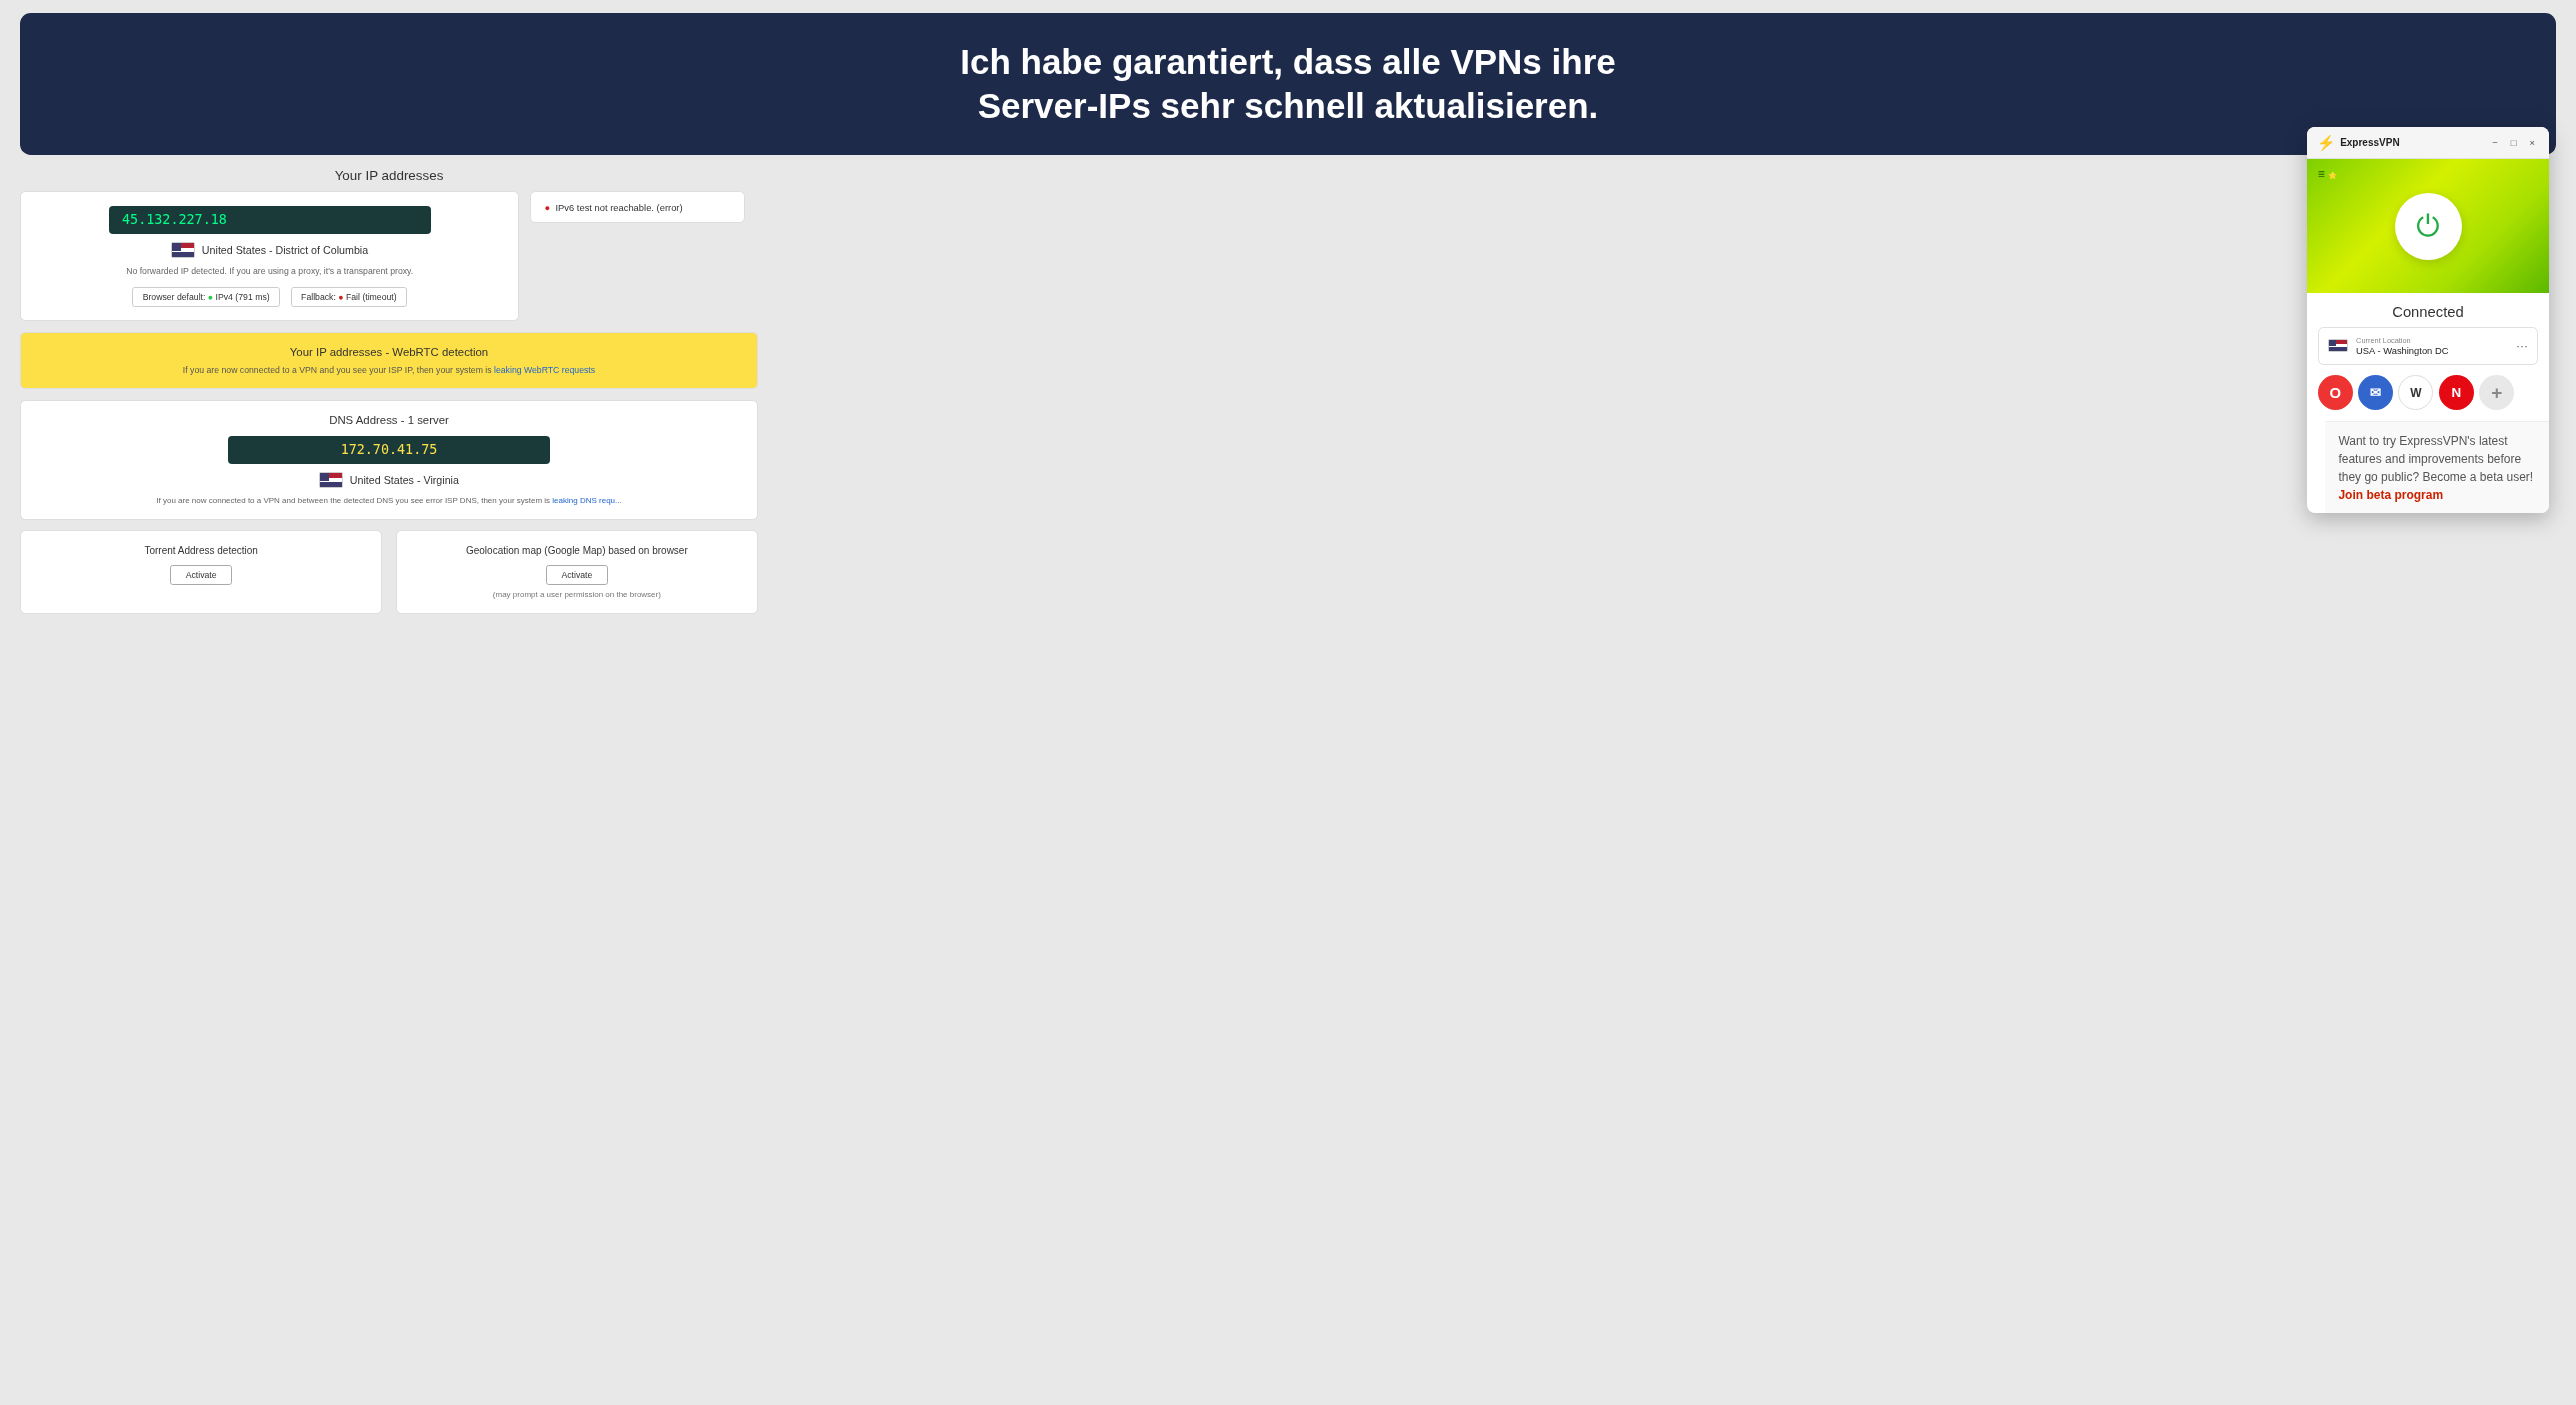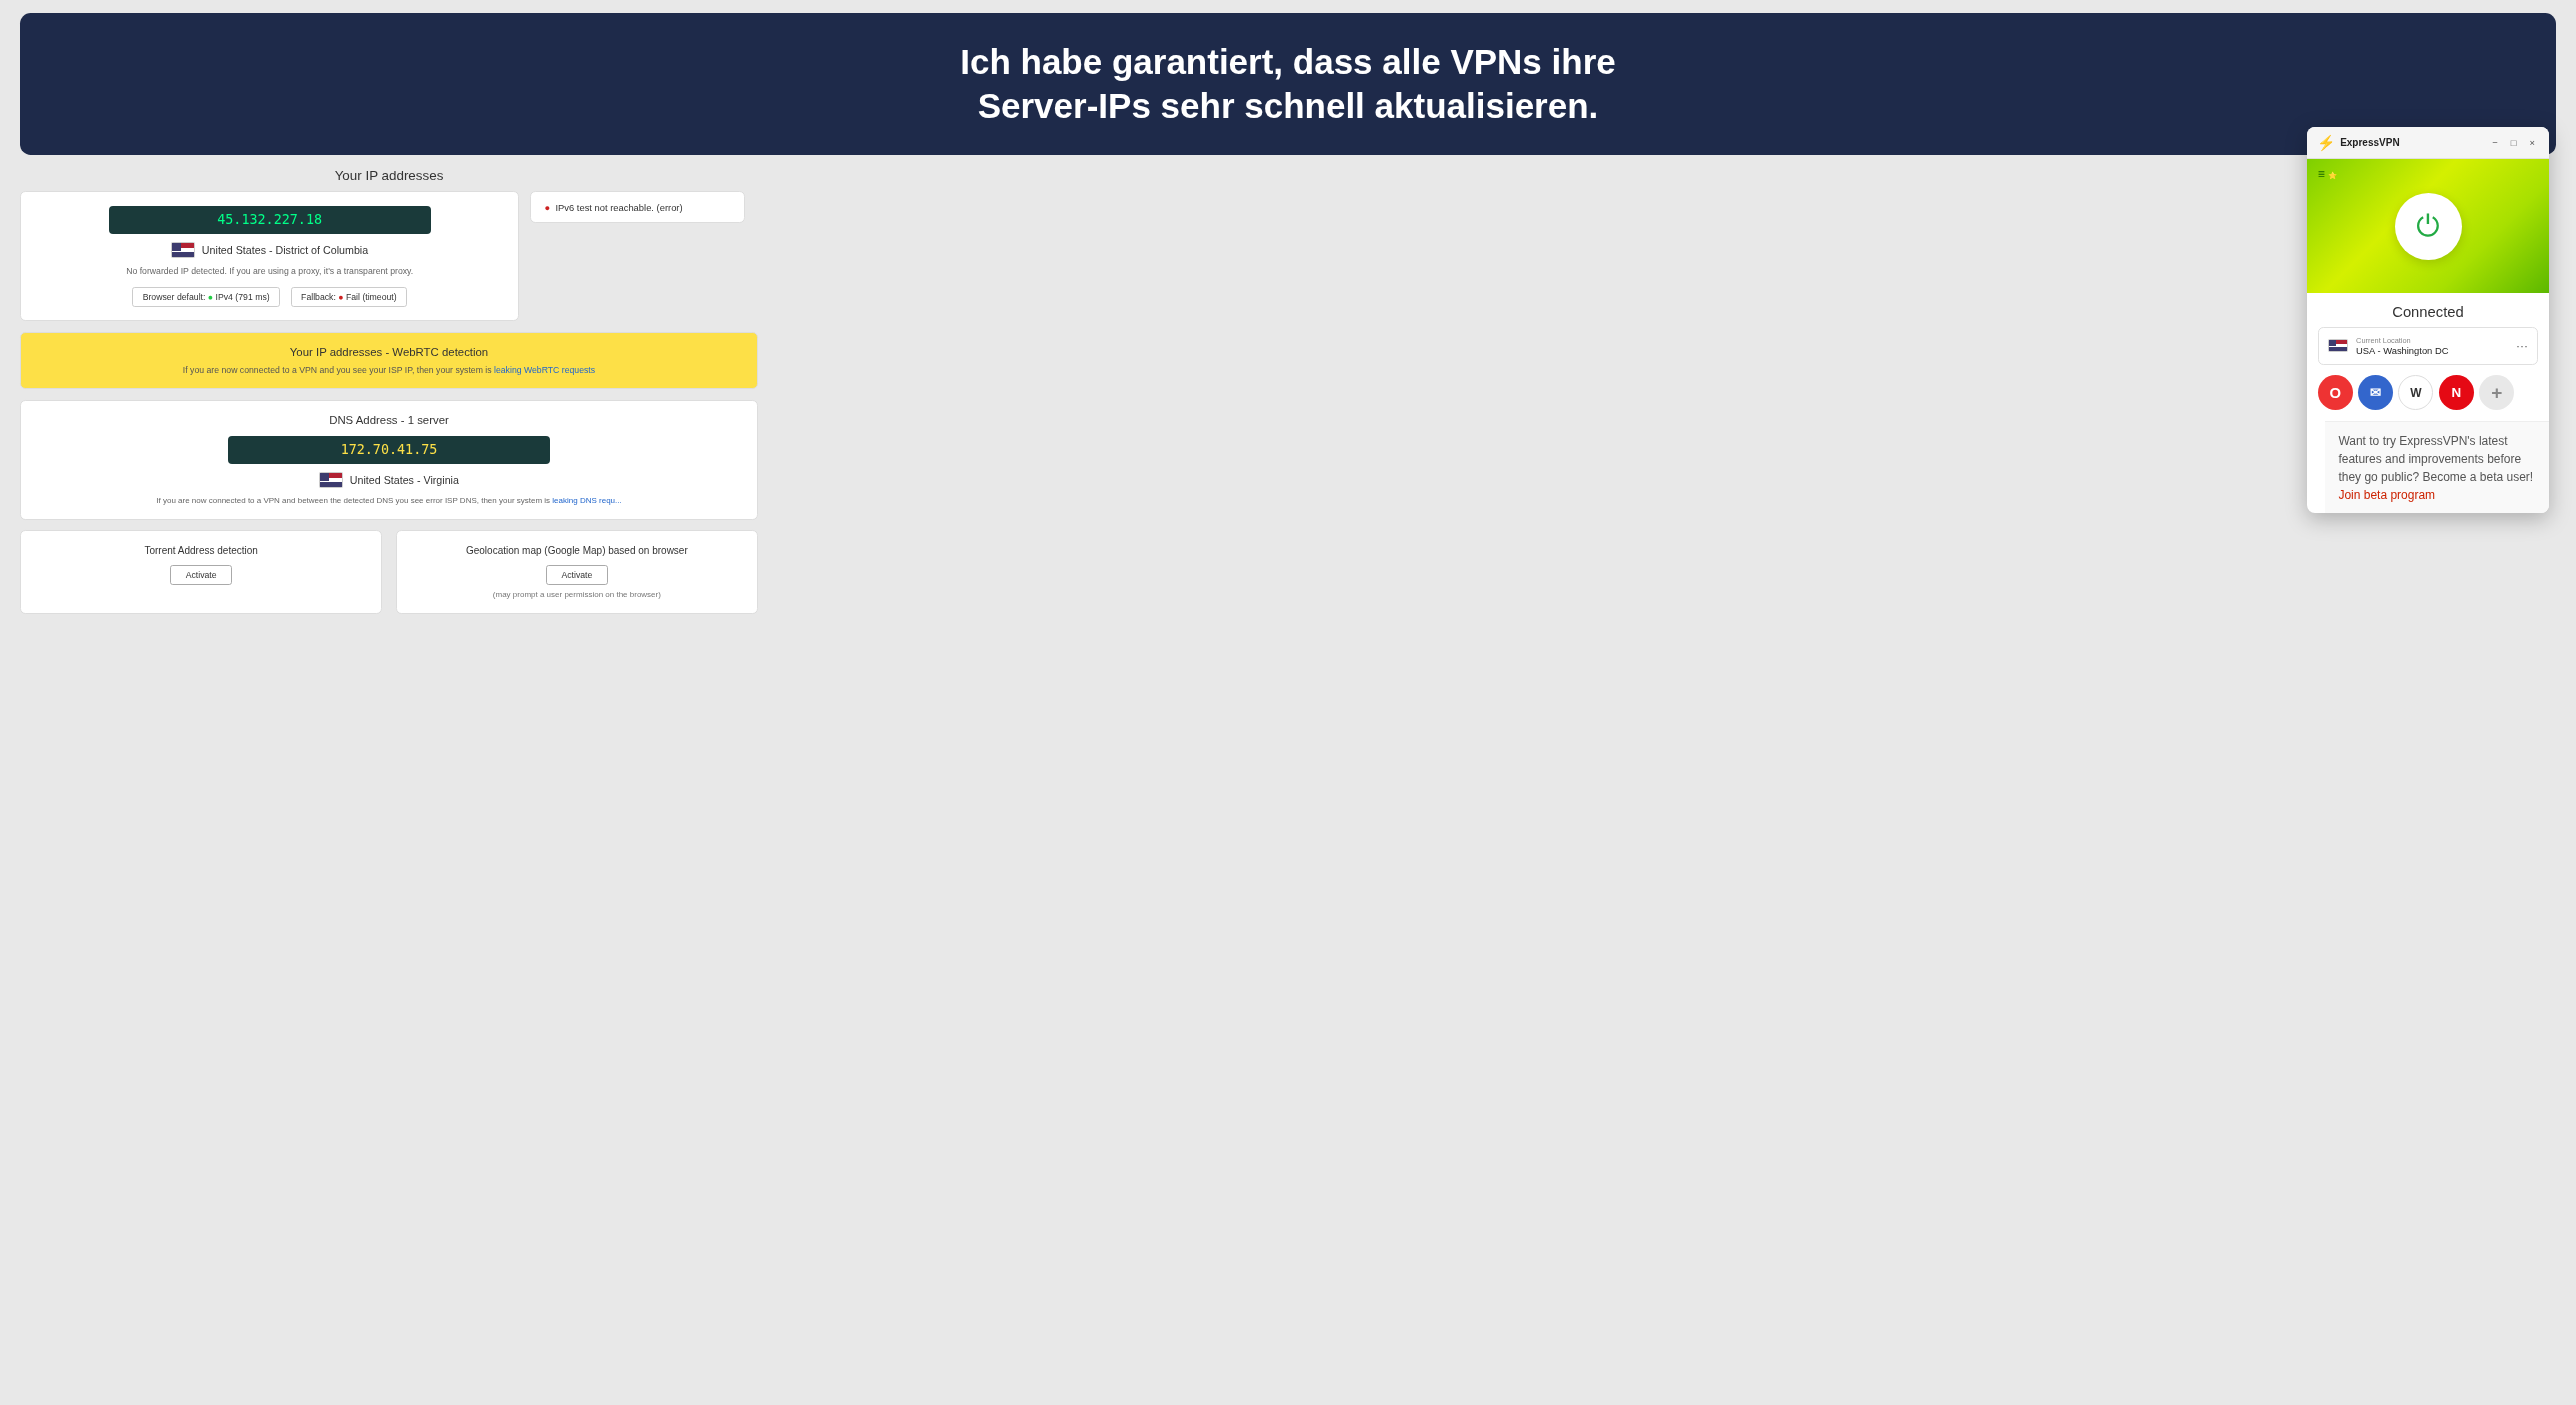--- a/index.html
+++ b/index.html
@@ -45,21 +45,20 @@
       background: white;
       border: 0.7px solid #ddd;
       border-radius: 5.4px;
       padding: 13.4px 20px;
       margin-bottom: 10.7px;
     }
 
     .ip-display {
       background: #1a3a3a;
       color: #00ff88;
-      text-align: center;
       padding: 6.7px 13.4px;
       border-radius: 4px;
       font-family: monospace;
       font-size: 13.4px;
       margin: 0 auto 8px auto;
       max-width: 322px;
       display: block;
     }
 
     .ip-location-row {
@@ -434,21 +433,21 @@
       text-align: left;
       font-size: 12px;
       color: #555;
       line-height: 1.5;
       margin-left: 18px;
     }
 
     .evpn-beta-link {
       color: #cc2200;
       text-decoration: none;
-      font-weight: 400;
+      font-weight: 700;
     }
 
     
     .content-and-ipv6 {
       display: flex;
       gap: 10.7px;
       align-items: flex-start;
     }
 
     .left-content {

